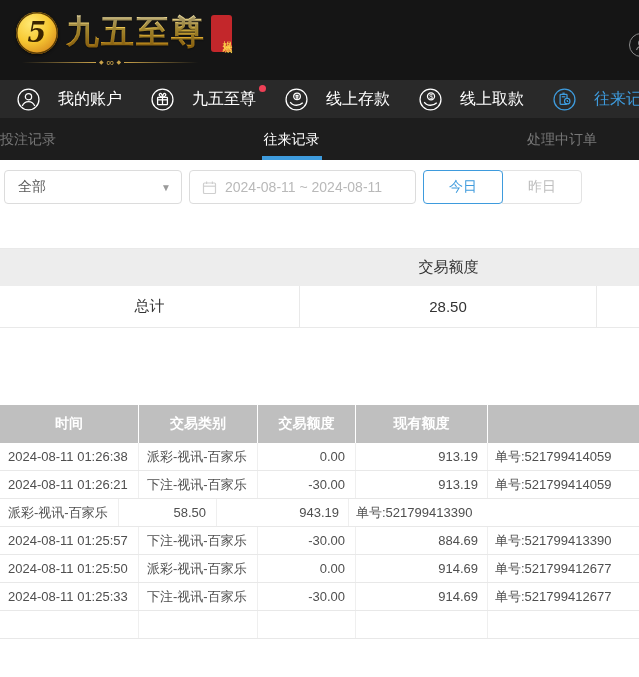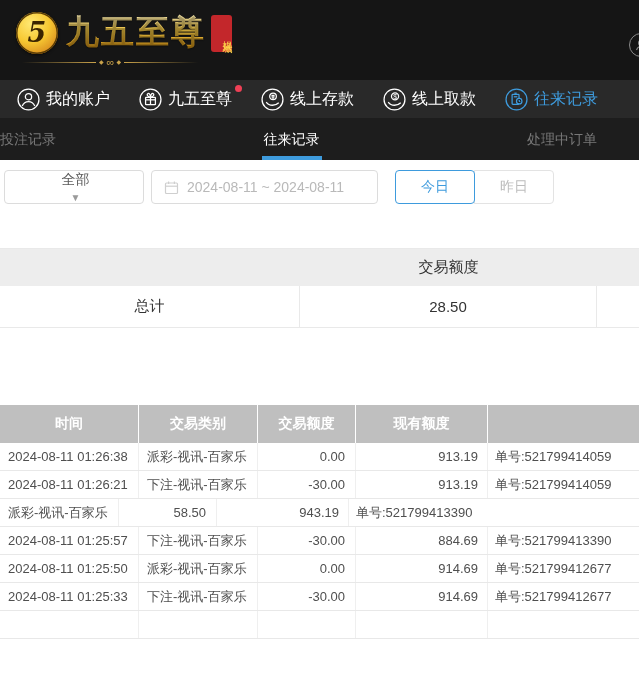--- a/index.html
+++ b/index.html
@@ -31,49 +31,49 @@
   .flourish .fl-line.right { background:linear-gradient(270deg, rgba(201,162,74,0) 0%, #c9a24a 100%); }
   .flourish .gem { font-size:6px; line-height:6px; }
   .flourish .swirl { font-size:11px; line-height:8px; letter-spacing:-1px; }
   .profile-partial { position:absolute; left:629px; top:33px; width:24px; height:24px;
     border:1.5px solid #8a8a8a; border-radius:50%; display:flex; align-items:center;
     justify-content:center; color:#8a8a8a; font-size:12px; }
 
   
   .navbar { height:38px; background:#292929; display:flex; align-items:center;
     padding-left:17px; gap:29px; }
-  .nav-item { display:flex; align-items:center; gap:6px; color:#fff; font-size:16px;
+  .nav-item { display:flex; align-items:center; gap:18px; color:#fff; font-size:16px;
     position:relative; cursor:pointer; white-space:nowrap; }
   .nav-item svg { display:block; }
   .nav-item.active { color:#3E9BDD; }
   .nav-dot { position:absolute; top:-3px; right:-10px; width:7px; height:7px;
     border-radius:50%; background:#ef4056; }
 
   
   .tabstrip { height:42px; background:#1d1d1d; display:flex; align-items:stretch;
     justify-content:space-between; padding-right:42px; gap:34px; }
   .tab { color:#787878; font-size:14px; line-height:42px; position:relative; cursor:pointer; }
   .tab.active { color:#fff; }
   .tab.active::after { content:""; position:absolute; left:-2px; right:-2px; bottom:0;
     height:4px; background:#3E9BDD; }
 
   
   .filterbar { display:flex; align-items:center; padding:10px 2px 0 4px; gap:7px; }
-  .select-box { width:140px; height:34px; border:1px solid #dcdcdc; border-radius:4px;
+  .select-box { width:178px; height:34px; border:1px solid #dcdcdc; border-radius:4px;
     display:flex; align-items:center; padding:0 10px 0 13px; color:#5a5a5a; font-size:14px;
-    justify-content:space-between; background:#fff; cursor:pointer;flex-direction:column; }
+    justify-content:space-between; background:#fff; cursor:pointer; }
   .select-caret { color:#9a9a9a; font-size:10px; }
   .date-box { width:227px; height:34px; border:1px solid #dcdcdc; border-radius:4px;
     display:flex; align-items:center; padding:0 10px 0 12px; gap:8px; color:#b9b9b9;
     font-size:14px; background:#fff; cursor:pointer; white-space:nowrap; }
   .btn-group { display:flex; }
   .range-btn { width:80px; height:34px; background:#fff; border:1px solid #e3e3e3;
     color:#bdbdbd; font-size:14px; display:flex; align-items:center; justify-content:center;
     cursor:pointer; margin-left:-1px; }
-  .range-btn:first-child { margin-left:10px; border-radius:4px; }
+  .range-btn:first-child { margin-left:0; border-radius:4px; }
   .range-btn:last-child { border-radius:0 4px 4px 0; }
   .range-btn.active { border:1px solid #3E9BDD; color:#3E9BDD; position:relative; z-index:1; }
 
   
   .summary { margin-top:44px; border-top:1px solid #e9e9e9; }
   .summary-head { height:37px; background:#ededed; display:flex; align-items:center; }
   .summary-head .sc { text-align:center; color:#333; font-size:15px; }
   .summary-row { height:42px; display:flex; align-items:stretch; border-bottom:1px solid #e9e9e9; }
   .summary-row .sc { display:flex; align-items:center; justify-content:center;
     color:#333; font-size:15px; }

